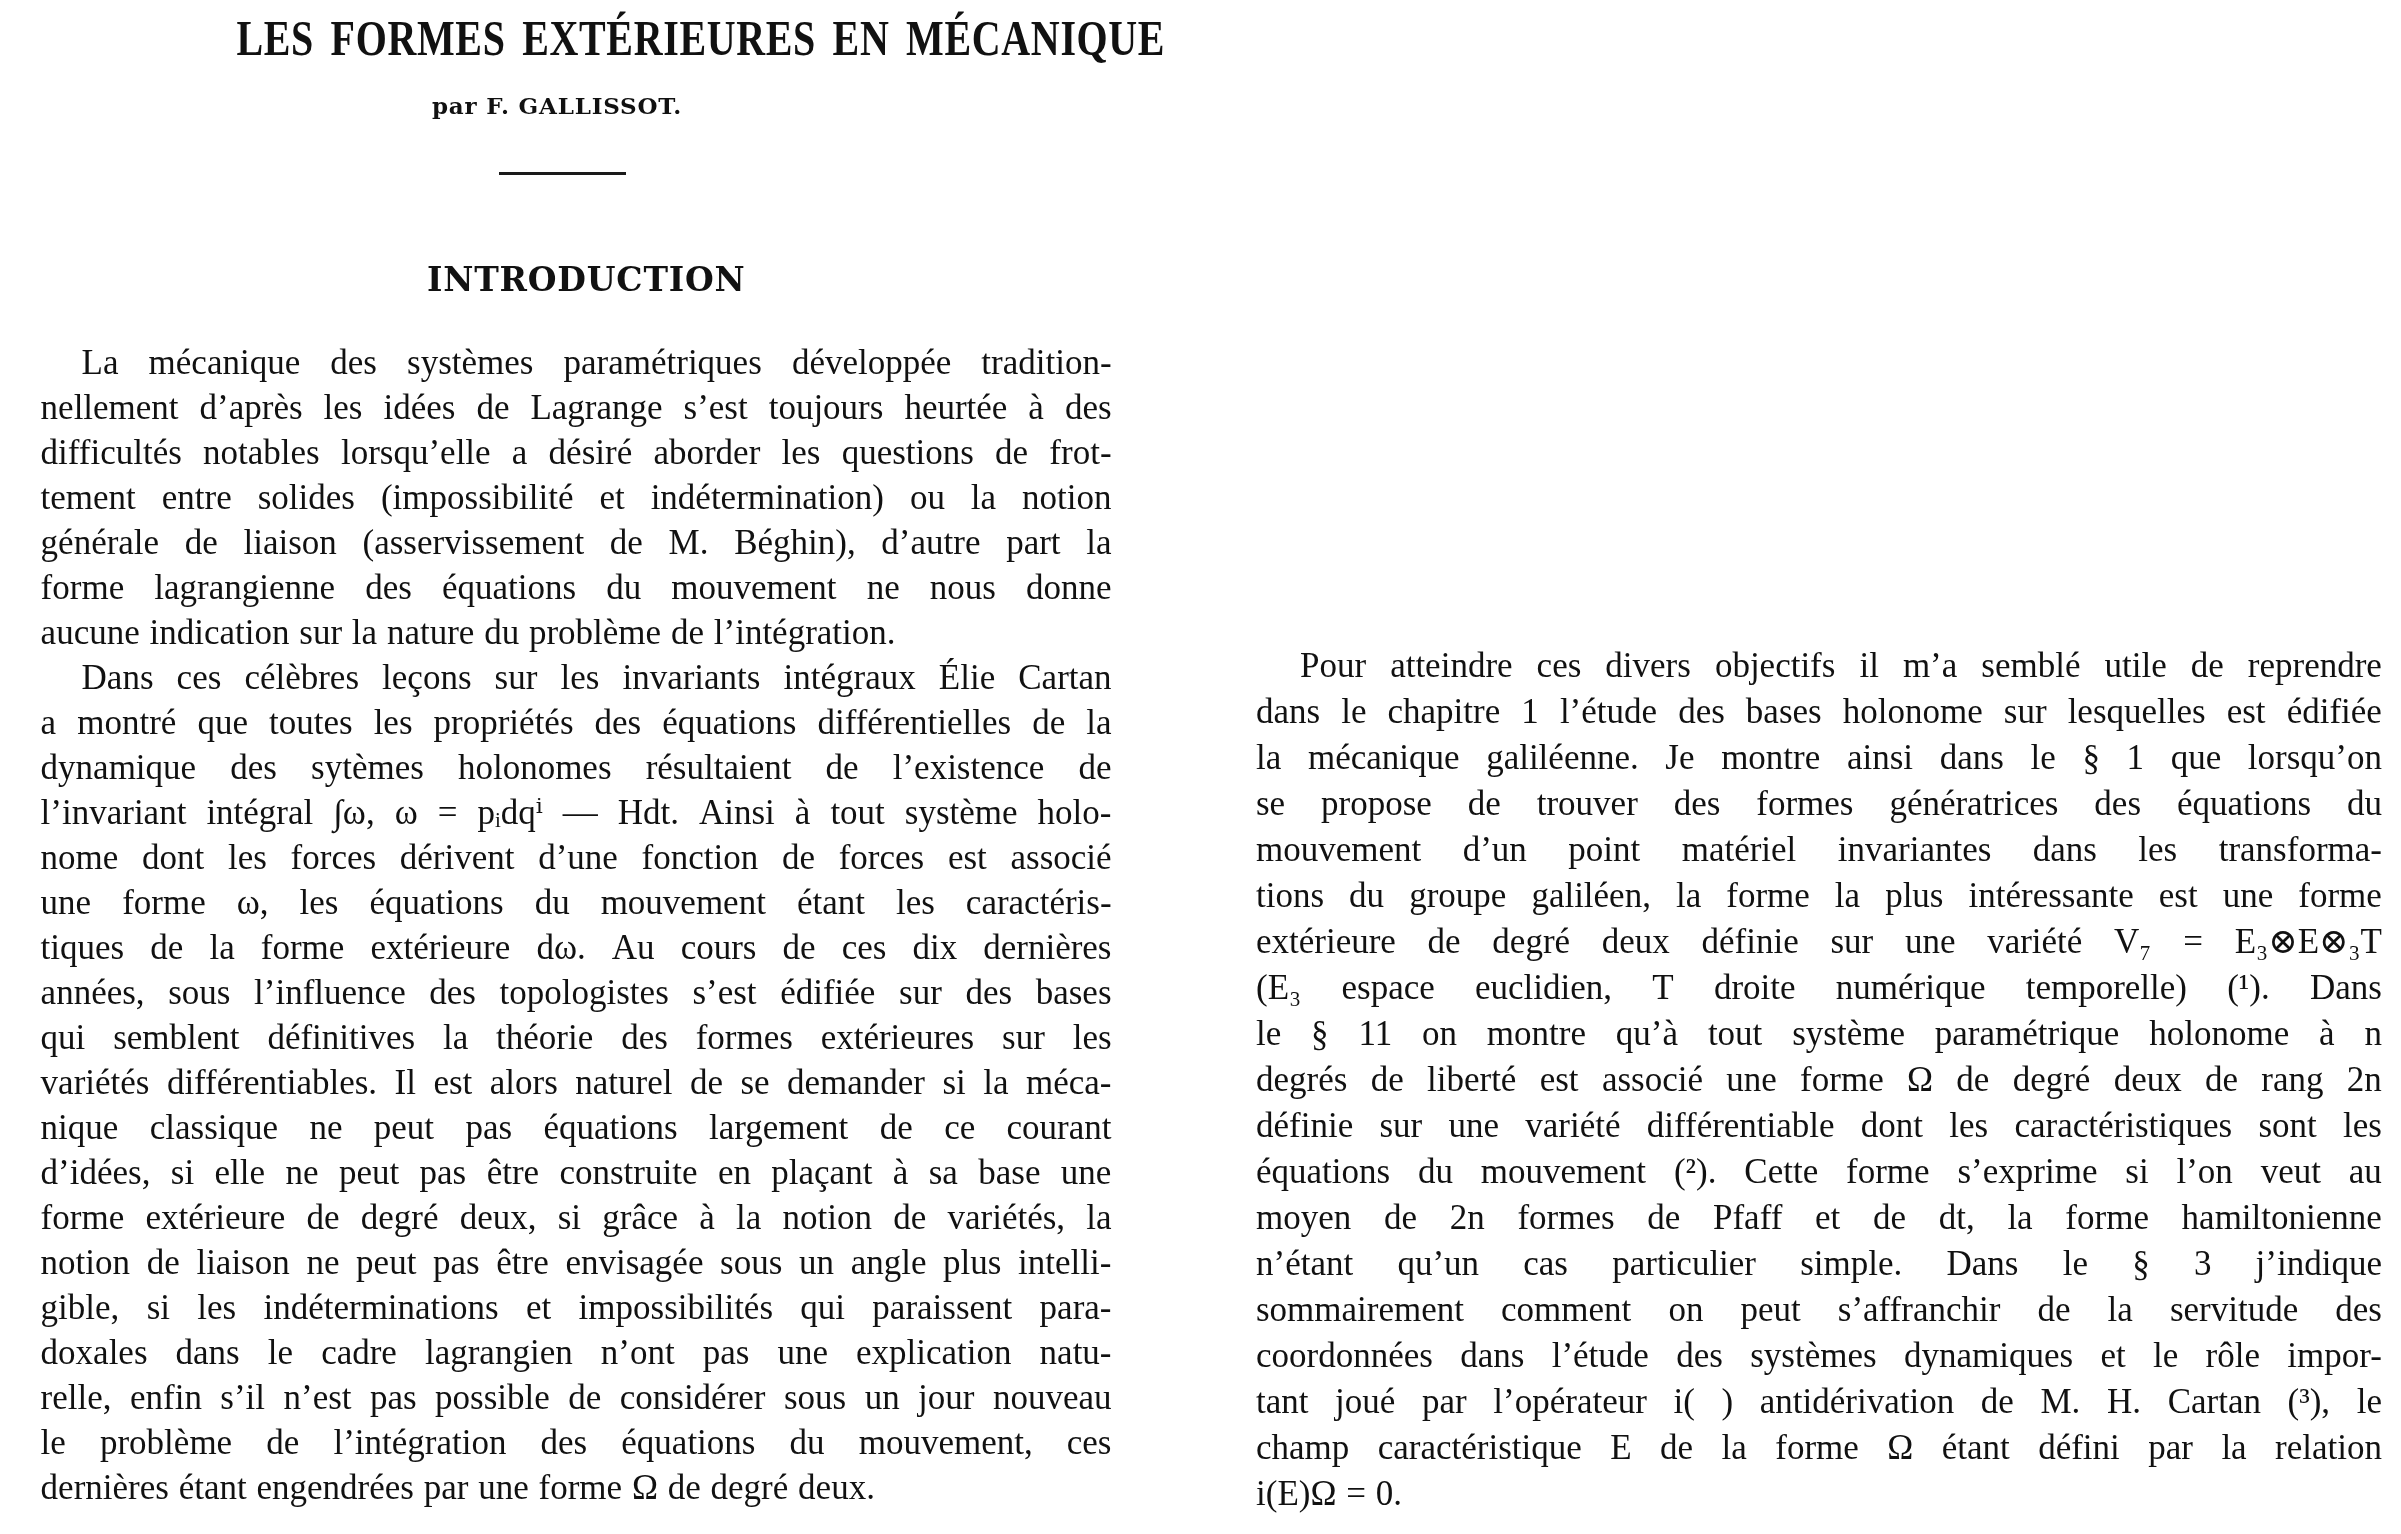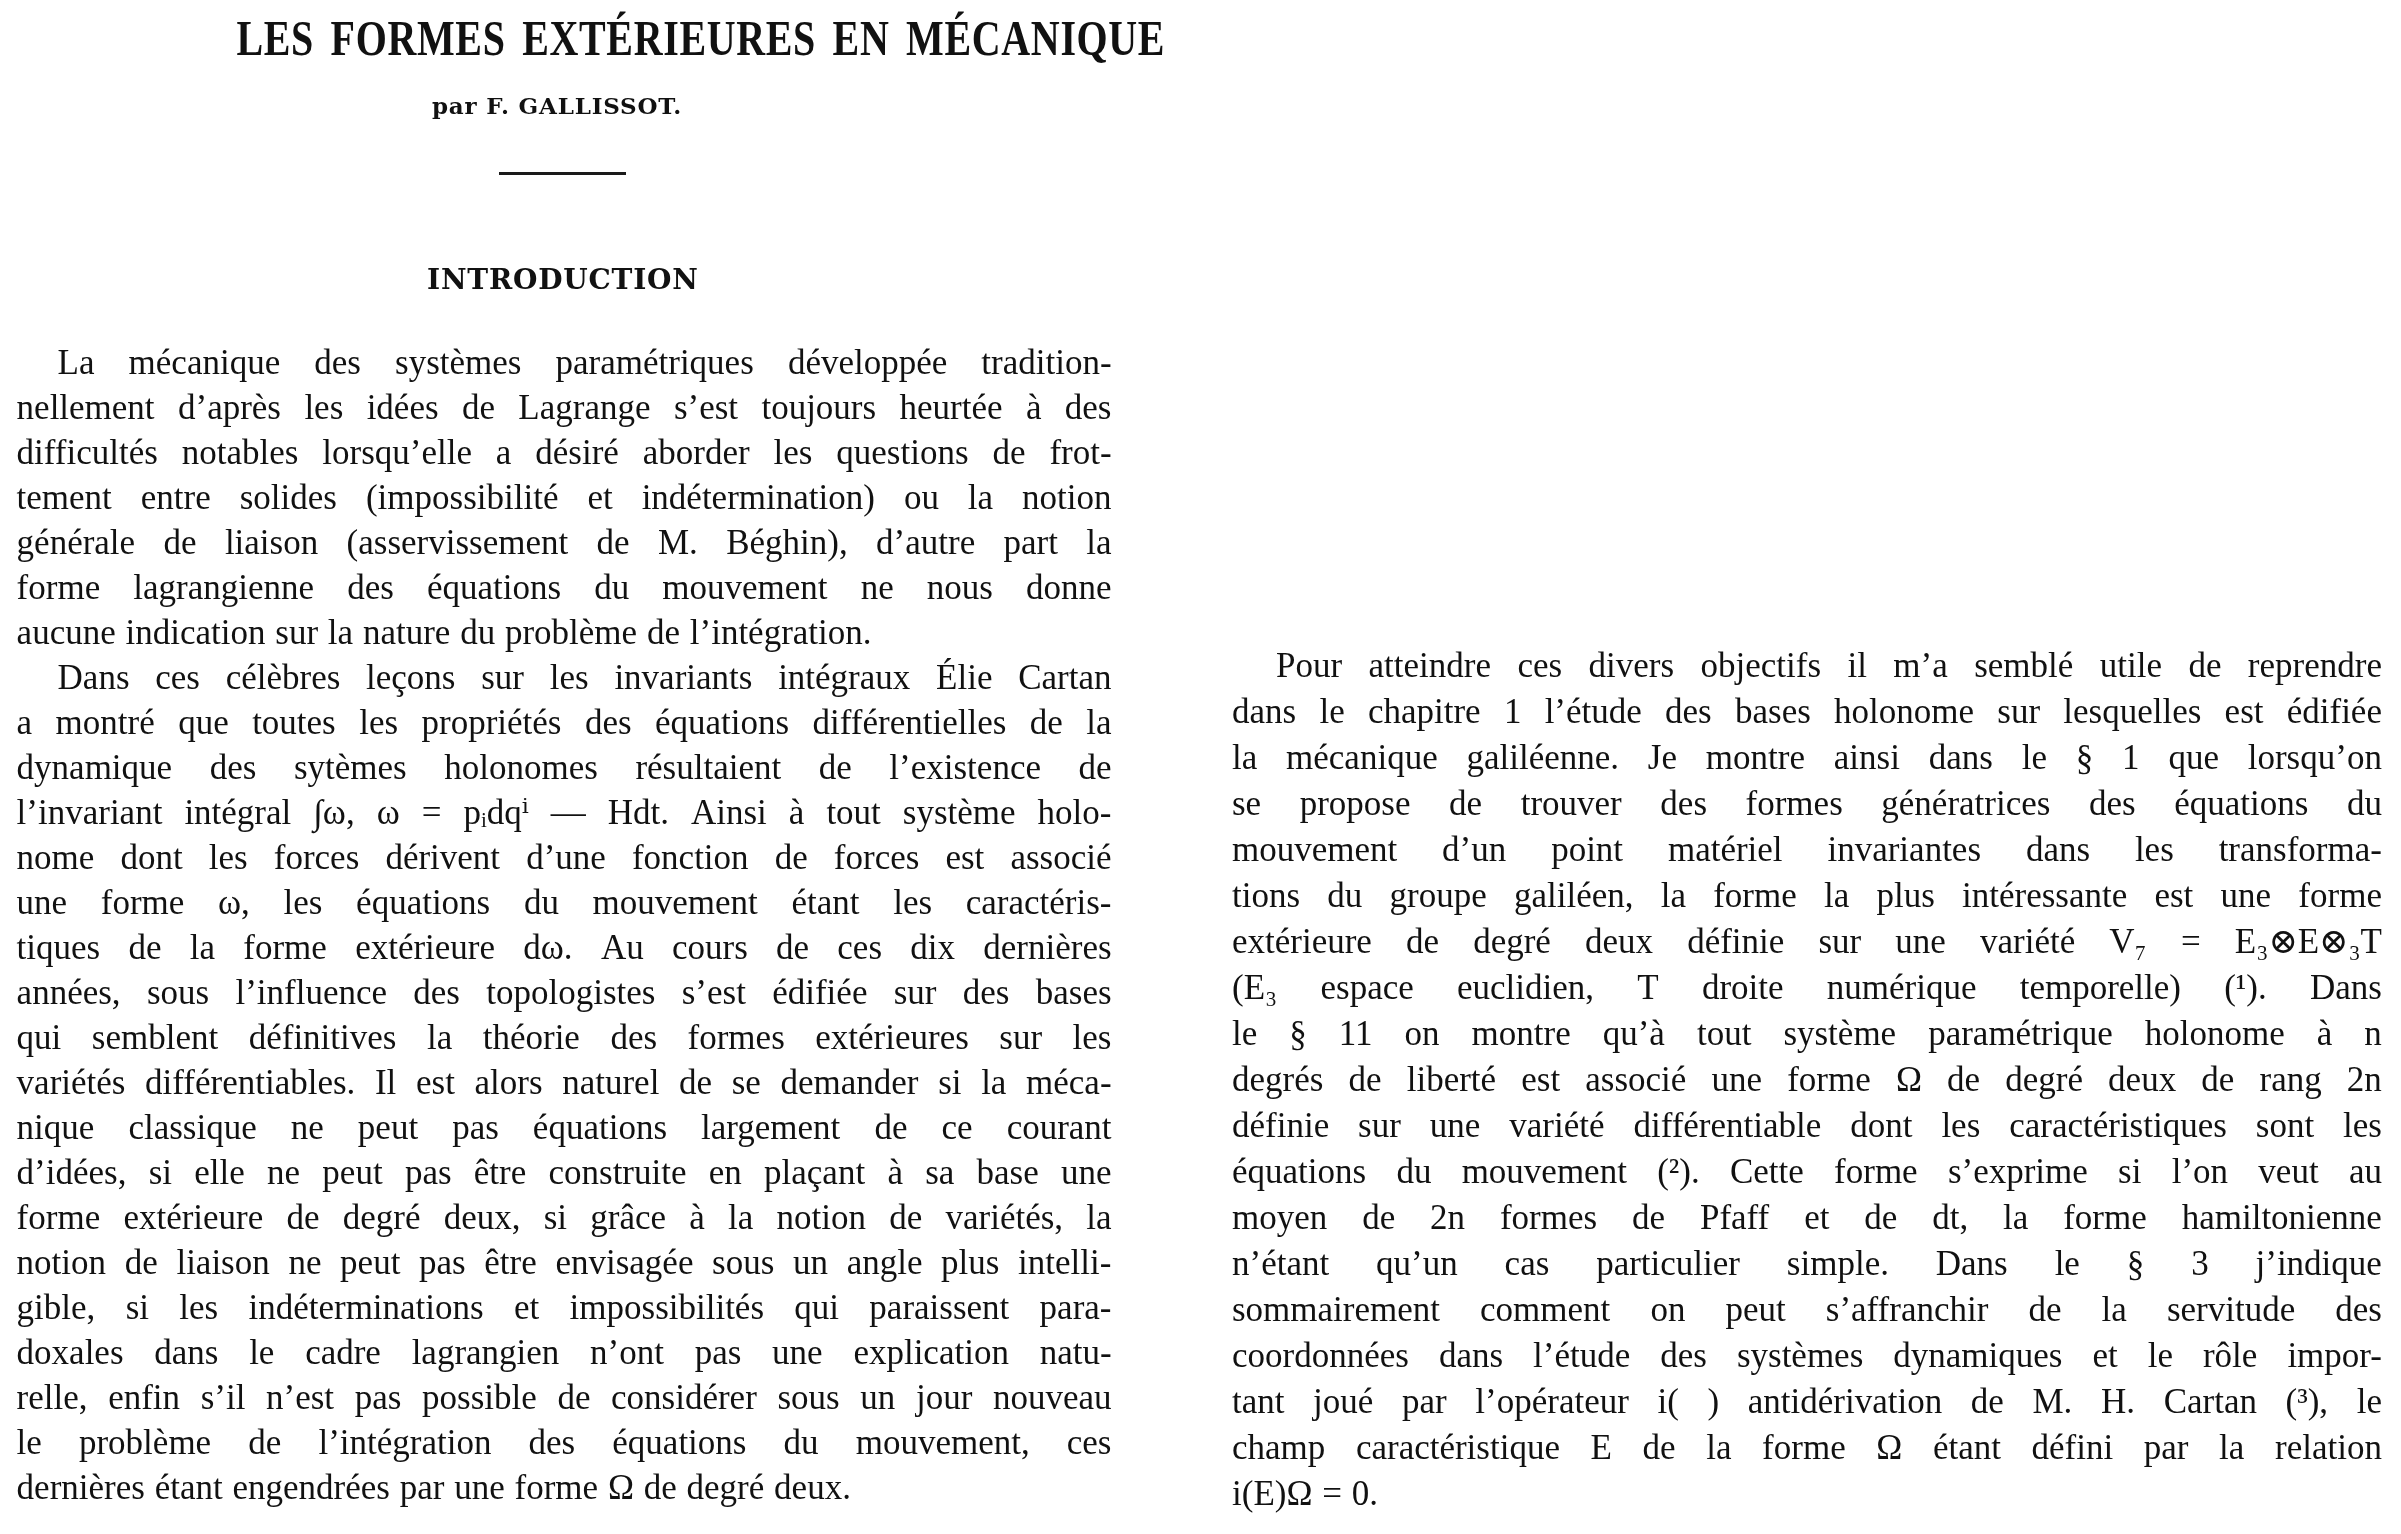--- a/index.html
+++ b/index.html
@@ -61,21 +61,21 @@
   }
   .section-heading {
     position: absolute;
     left: 427px;
     top: 262px;
     width: 266px;
     height: 36px;
     text-align: center;
     font-family: "DejaVu Serif", "Liberation Serif", serif;
     font-weight: bold;
-    font-size: 28px;
+    font-size: 33px;
     line-height: 36px;
     white-space: nowrap;
     letter-spacing: 0.8px;
   }
   .column {
     position: absolute;
   }
   .col-left {
     left: 16.6px;
     top: 340px;
@@ -89,20 +89,21 @@
   .line {
     display: block;
     height: 45px;
     line-height: 45px;
     font-family: "Liberation Serif", "DejaVu Serif", serif;
     font-size: 35px;
     text-align: justify;
     text-align-last: justify;
     white-space: nowrap;
     overflow: visible;
+    margin-left: 24px;
   }
   .col-right .line {
     height: 46px;
     line-height: 46px;
   }
   .line.indent {
     padding-left: 41px;
   }
   .col-right .line.indent {
     padding-left: 44px;

